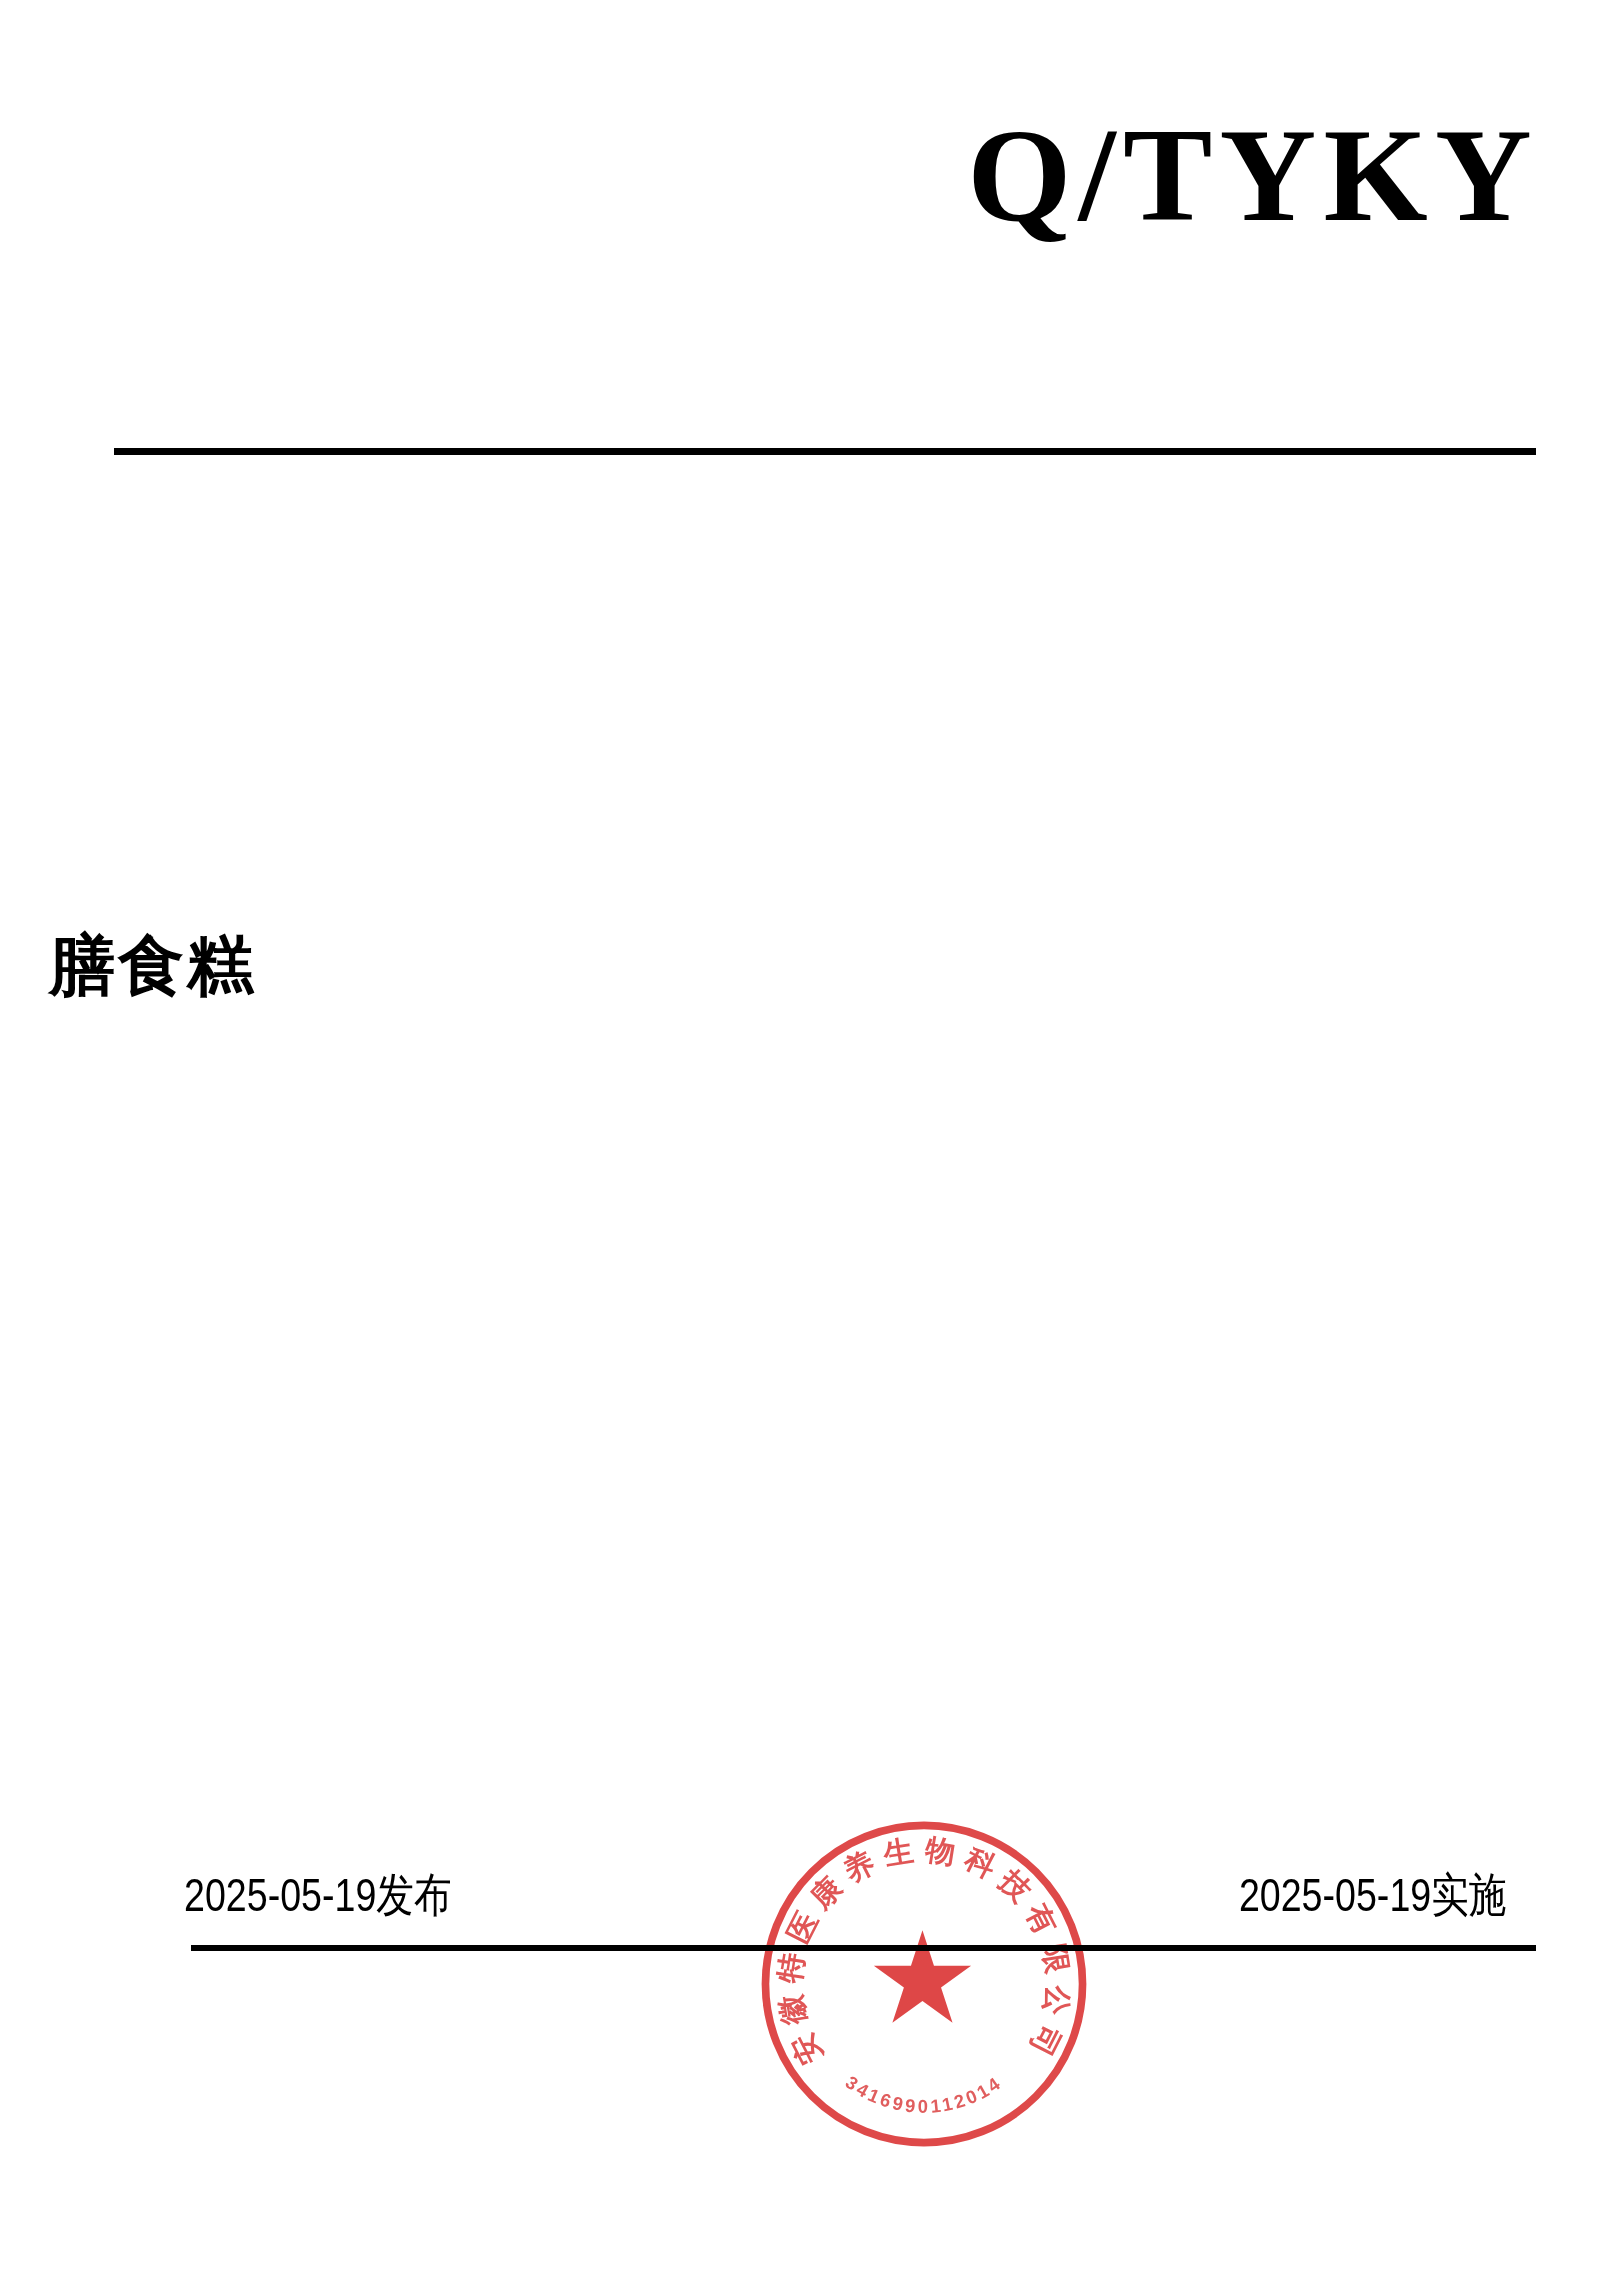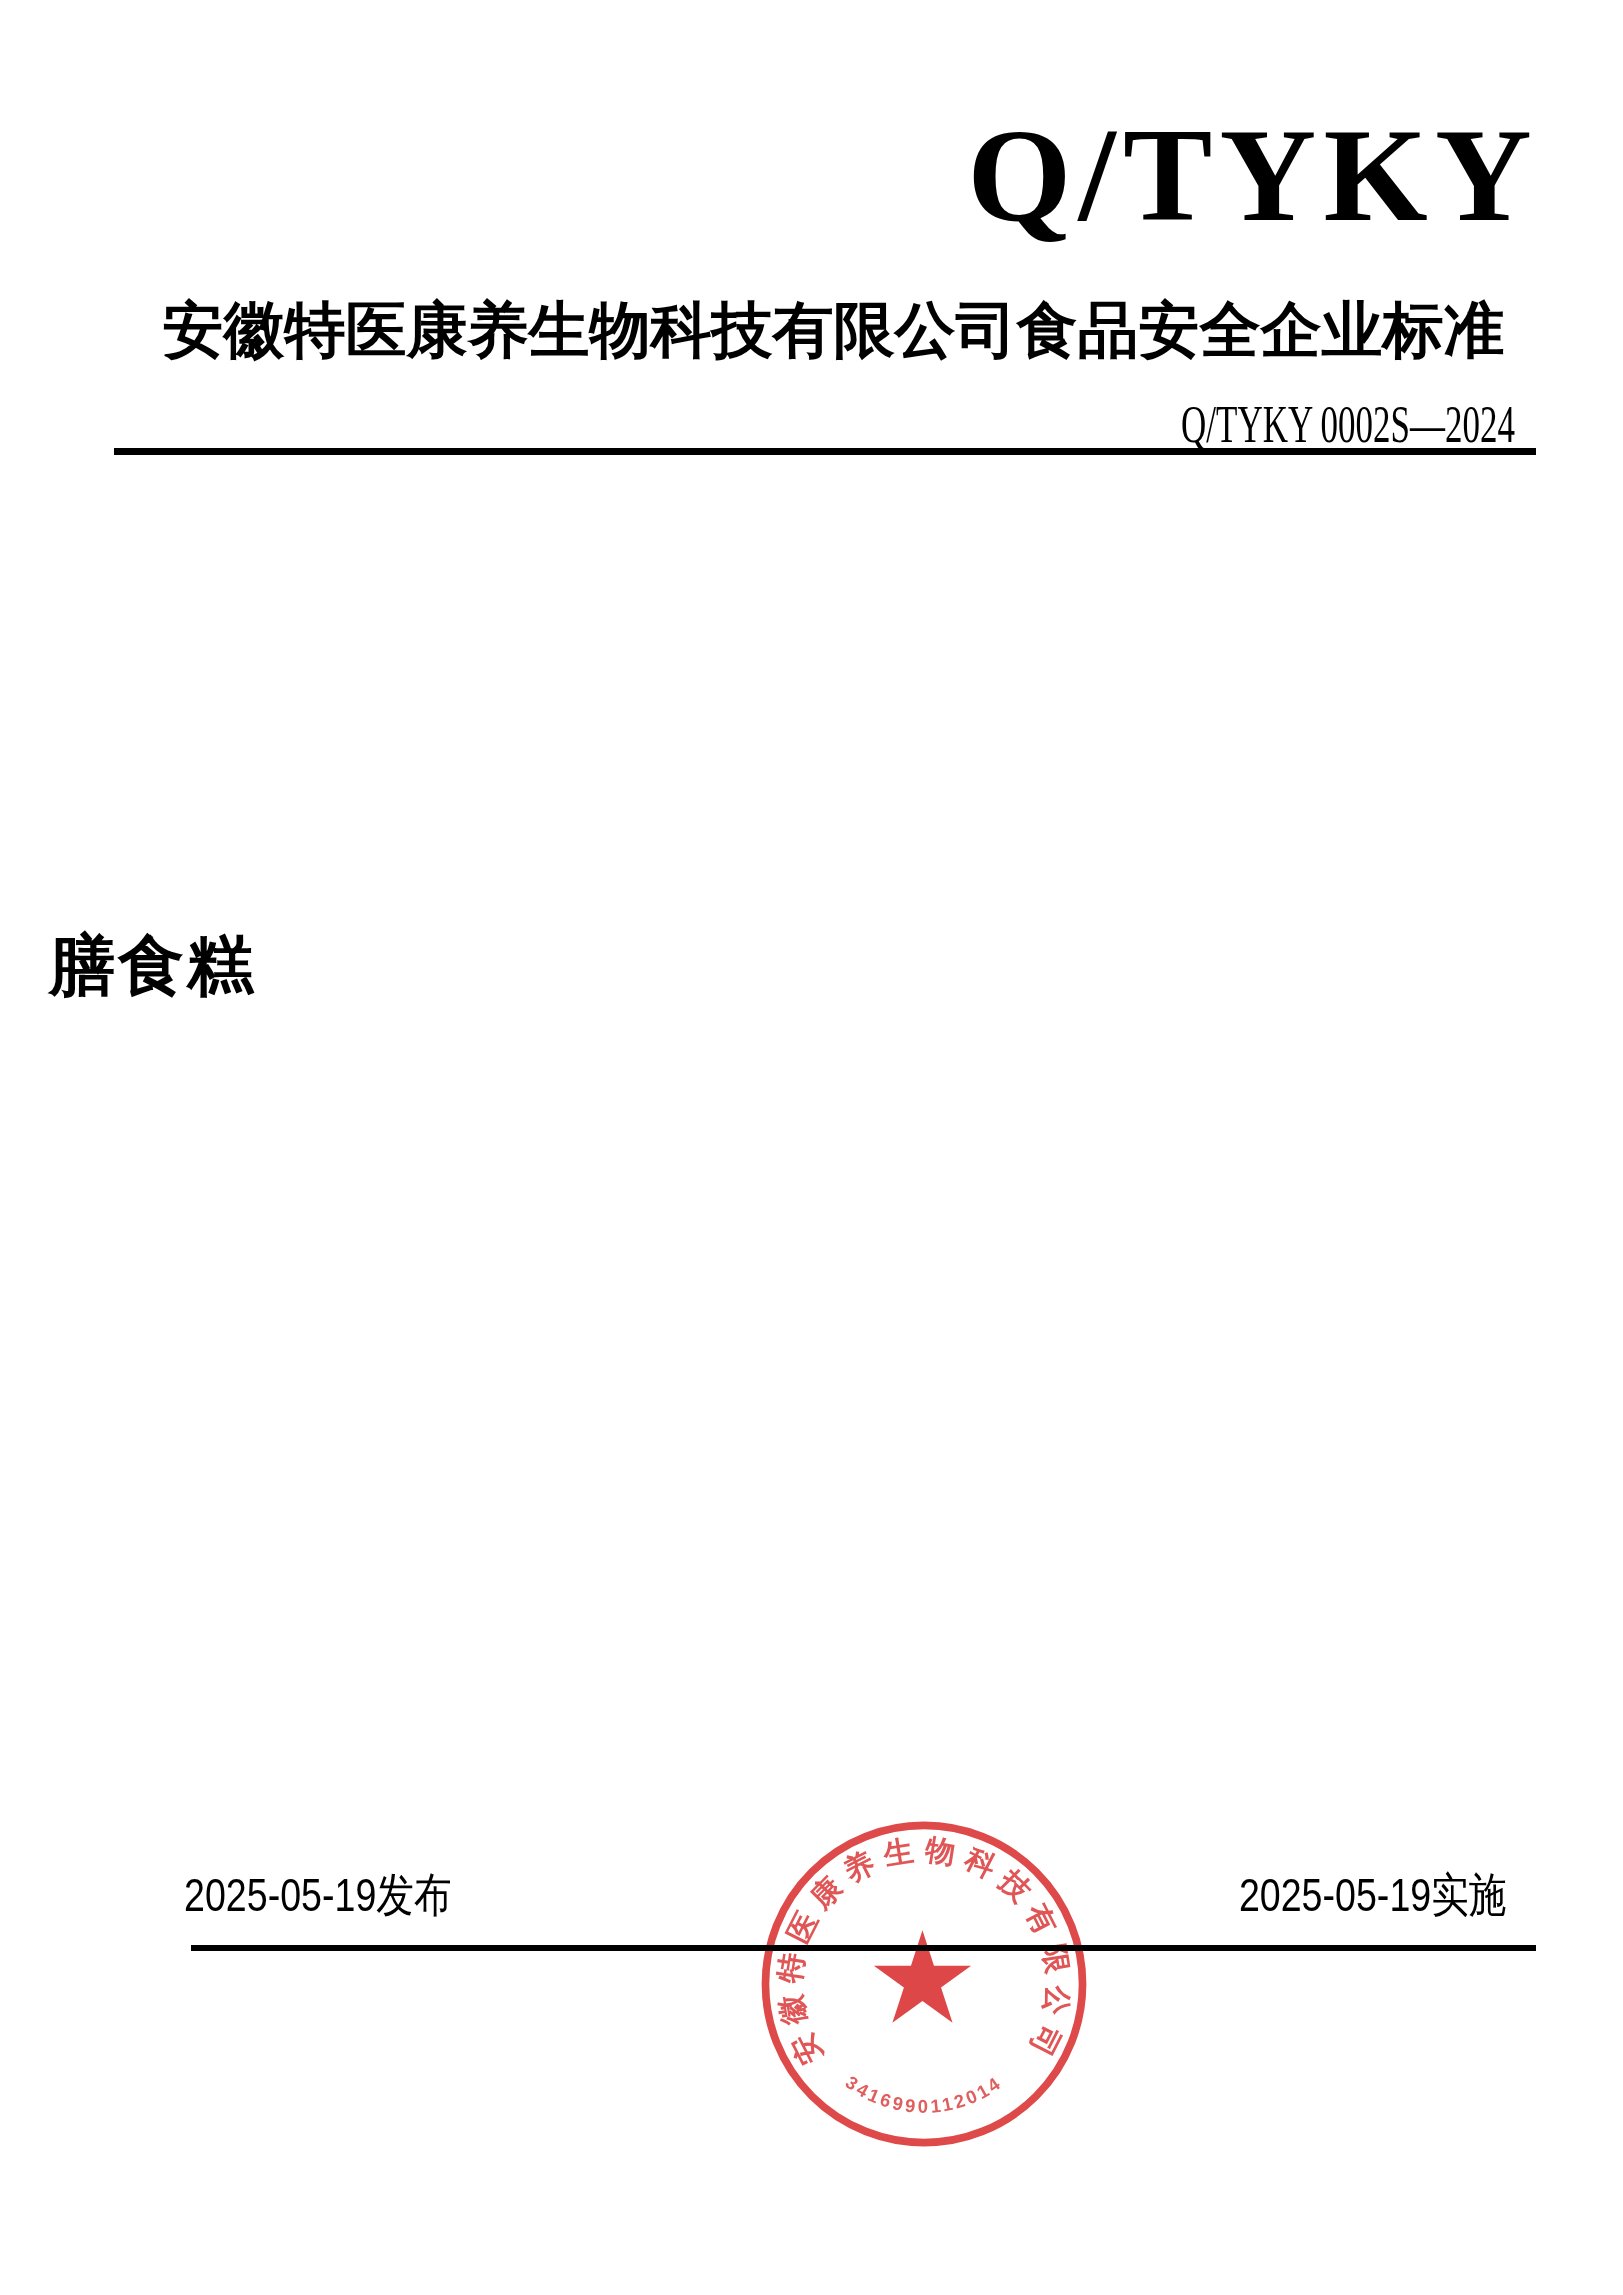--- a/index.html
+++ b/index.html
@@ -78,23 +78,21 @@
     font-weight:600;
   }
 </style>
 </head>
 <body>
 
 <div class="page">
 
   <div class="brand">Q/TYKY</div>
 
-  <div class="org-title">安徽特医康养生物科技有限公司食品安全企业标准</div>
 
-  <div class="std-no"><span class="squeeze">Q/TYKY 0002S—2024</span></div>
 
   <div class="rule-thick"></div>
 
   <div class="doc-title">膳食糕</div>
 
   <div class="date date-left">2025-05-19发布</div>
 
   <div class="date date-right">2025-05-19实施</div>
 
   <div class="rule-thin"></div>

